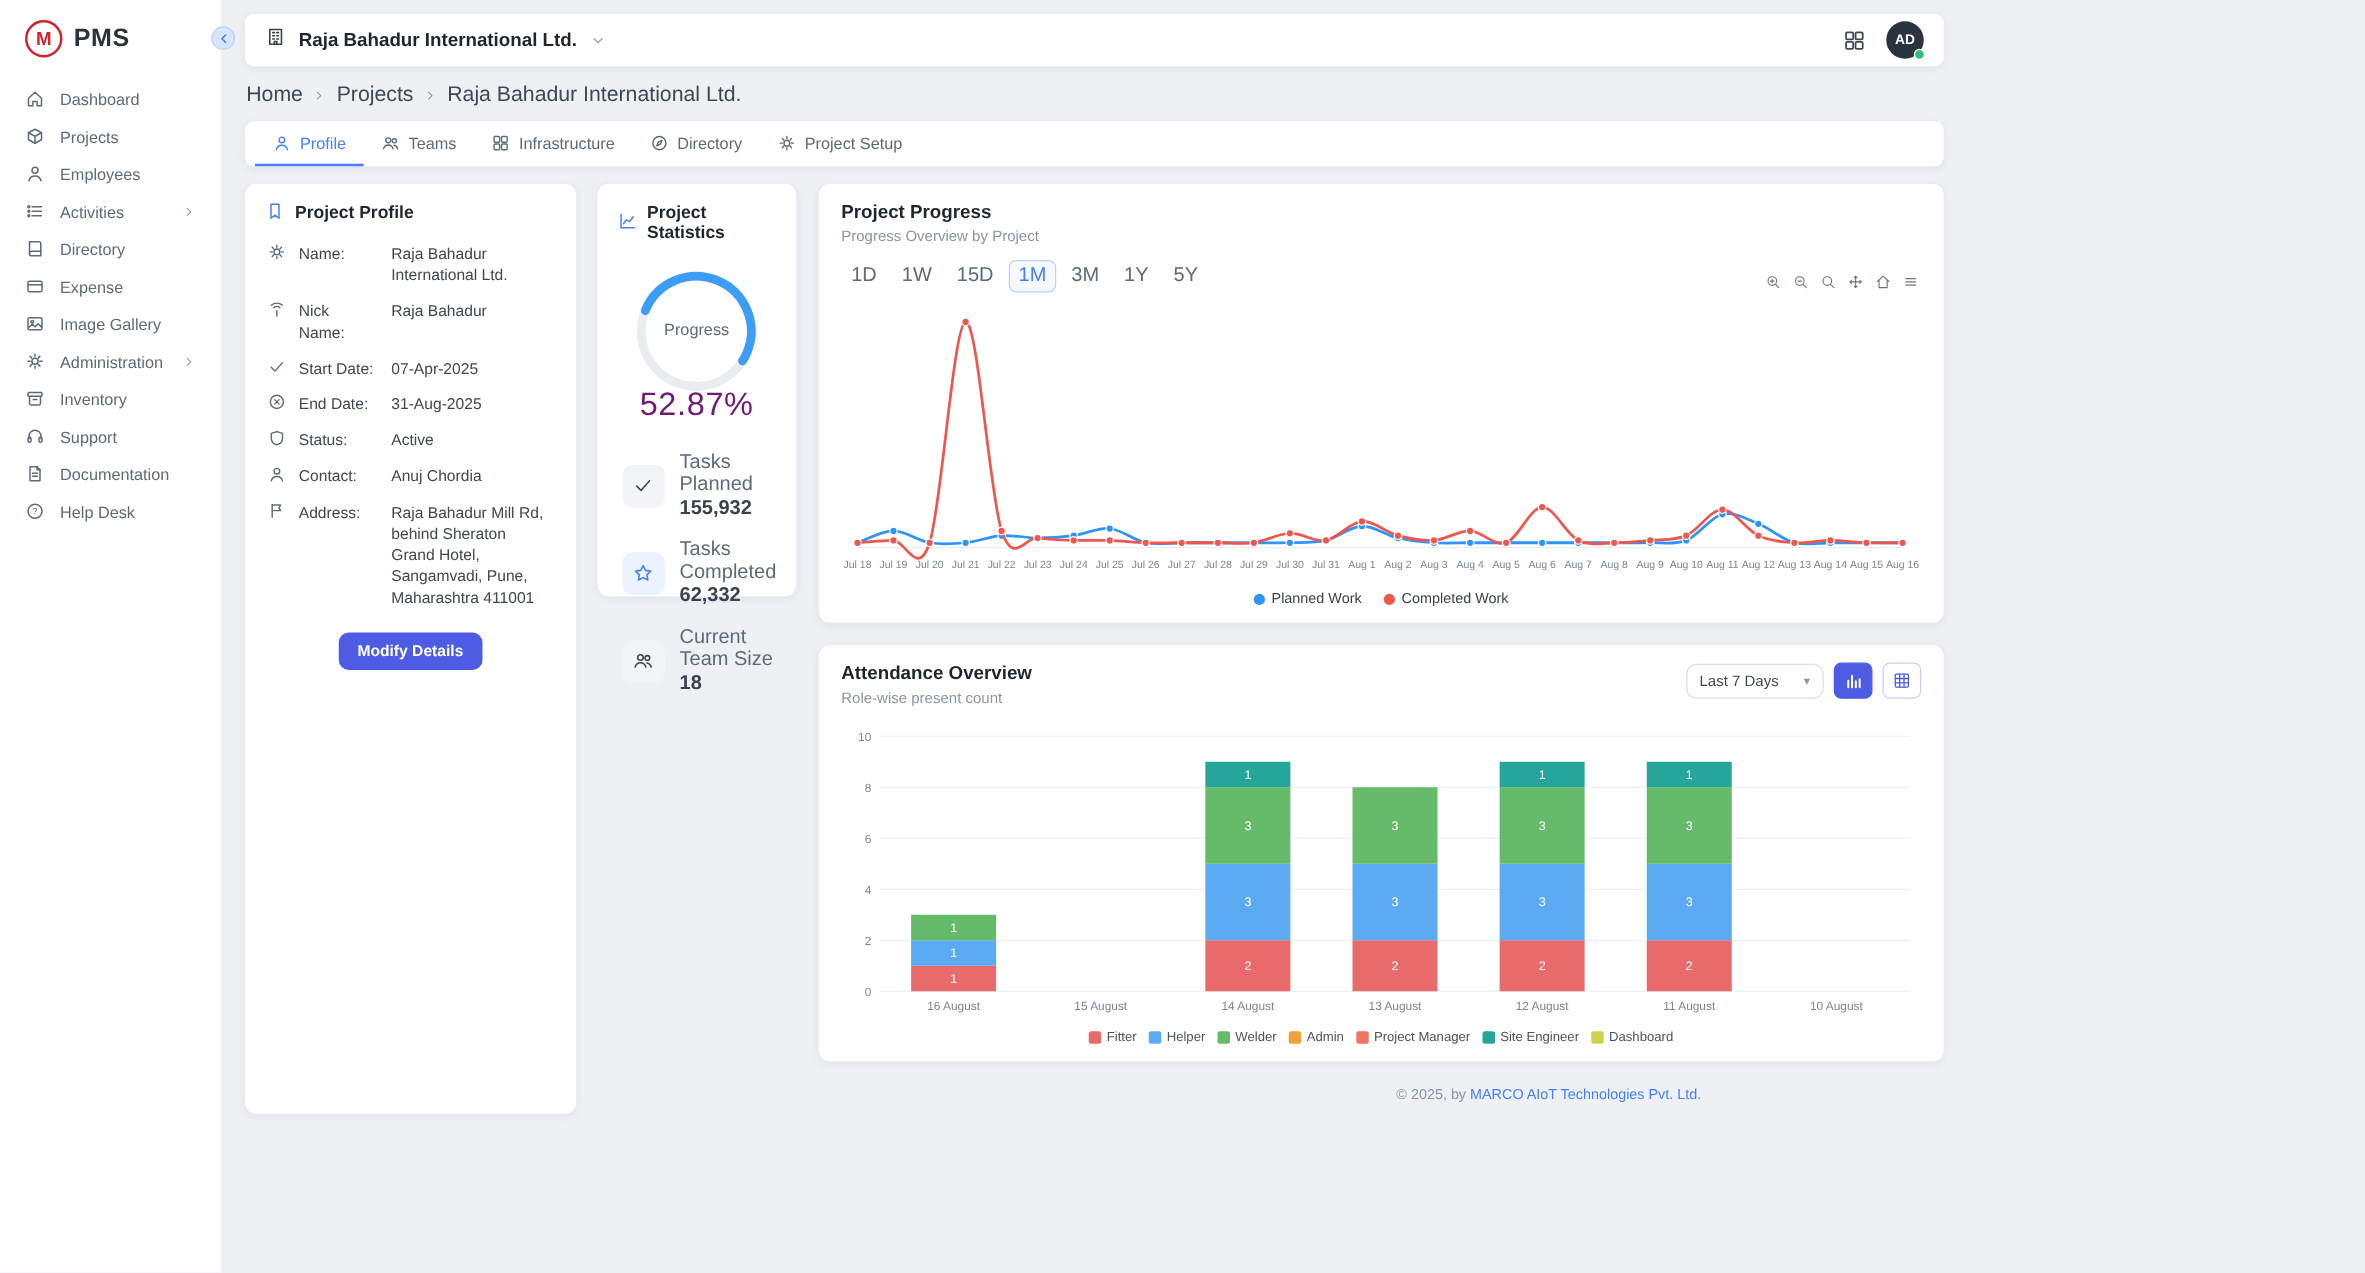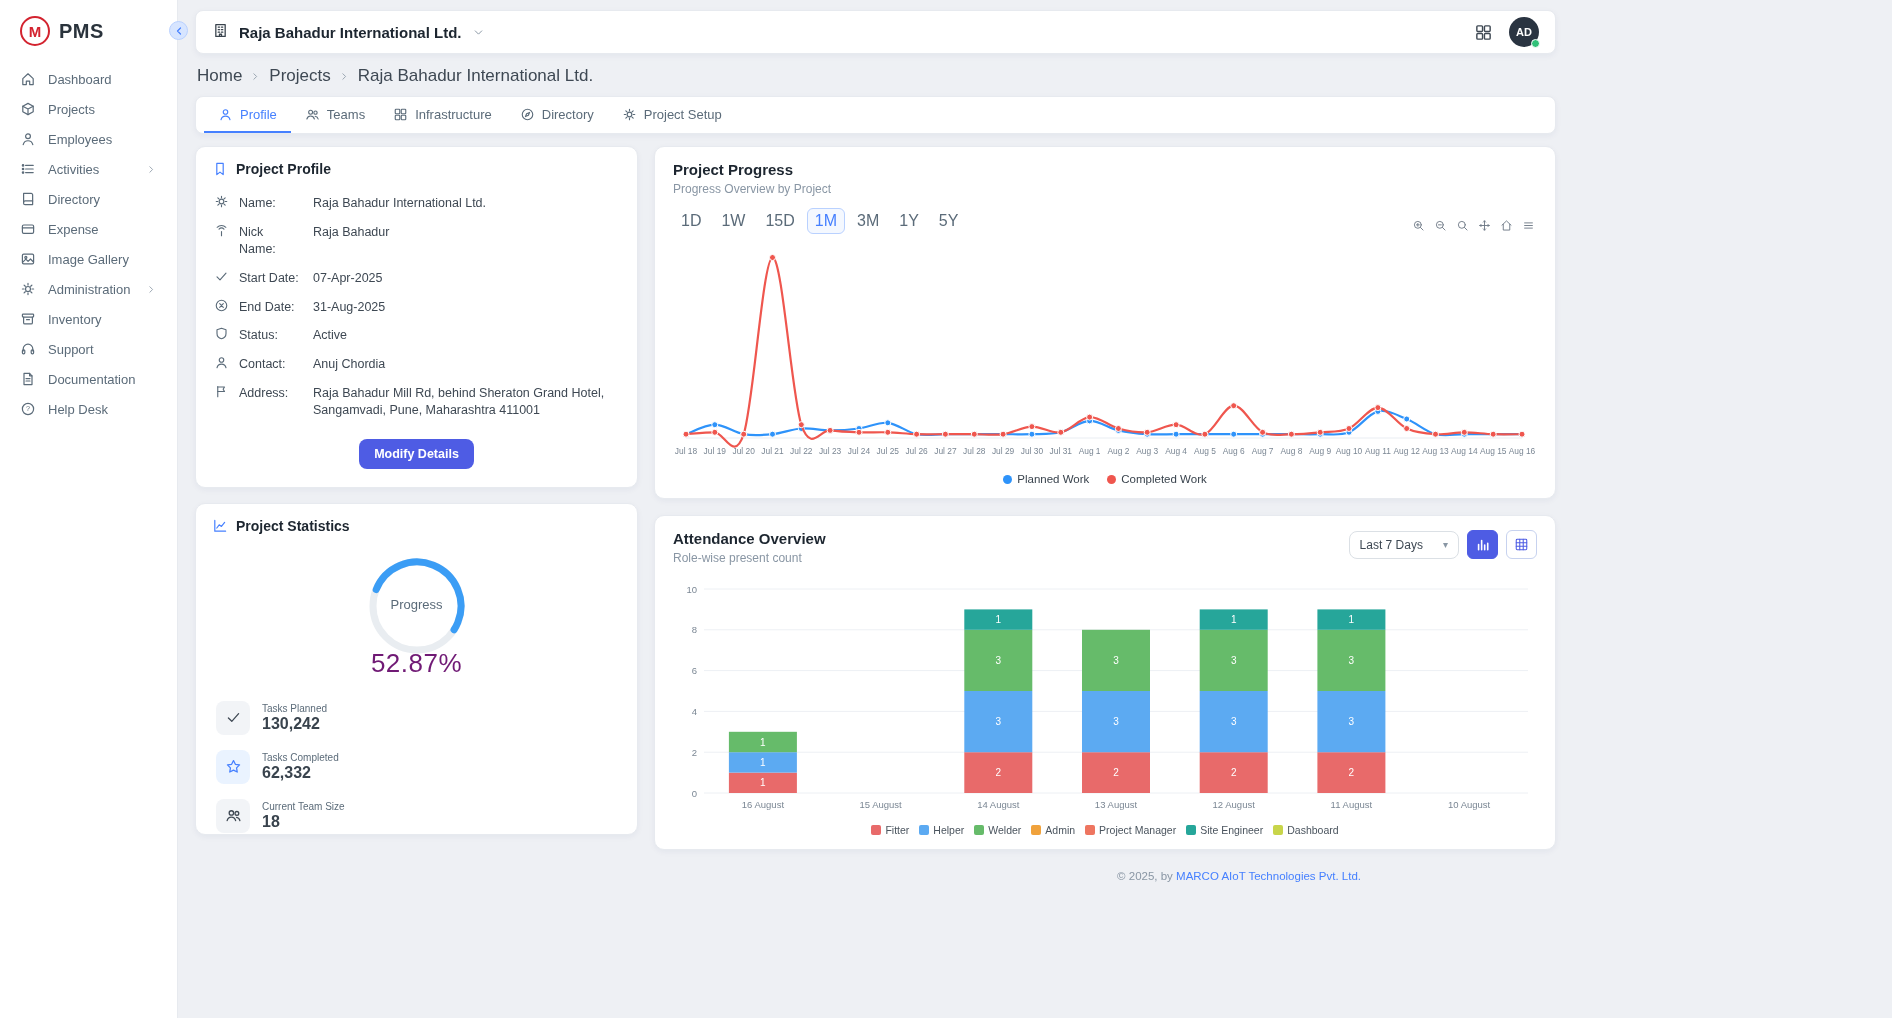--- a/index.html
+++ b/index.html
@@ -33,21 +33,21 @@
 
   .breadcrumb{display:flex;align-items:center;gap:8px;font-size:17px;color:#3e4853;margin:12px 2px 10px}
   .breadcrumb .sep{display:flex;color:#8996a4}
   .crumb{cursor:pointer}
 
   .tabbar{display:flex;align-items:stretch;height:38px;border-radius:8px;padding:0 8px;margin-bottom:12px}
   .tab{display:flex;align-items:center;gap:7px;padding:0 14px;font-size:13px;color:#5b6b79;border-bottom:2px solid transparent;cursor:pointer}
   .tab.active{color:var(--primary,#4680ff);border-bottom-color:var(--primary,#4680ff)}
 
   .content-row{display:flex;gap:16px}
-  .left-col{width:443px;display:flex;flex-direction:column;gap:15px;flex-shrink:0}
+  .left-col{width:443px;display:flex;flex-direction:row;gap:15px;flex-shrink:0}
   .right-col{flex:1;display:flex;flex-direction:column;gap:16px}
 
   .card-title{display:flex;align-items:center;gap:8px;font-size:14px;font-weight:700;color:#1d2630}
   .card-title .t-ico{color:var(--primary,#4680ff);display:flex}
 
   
   .profile-card{padding:14px 16px 16px}
   .fields{margin-top:12px}
   .field-row{display:flex;gap:10px;padding:6px 2px;font-size:12.5px;color:#3e4853;align-items:flex-start;line-height:1.35}
   .field-icon{color:#5b6b79;display:flex;margin-top:-1px}
@@ -57,21 +57,21 @@
 
   
   .stats-card{padding:14px 16px;height:332px}
   .gauge{position:relative;width:104px;margin:20px auto 0}
   .gauge .glabel{position:absolute;top:43px;left:0;right:0;text-align:center;color:#5b6b79;font-size:13px}
   .gauge-val{text-align:center;font-size:26px;color:#701a75;margin-top:-14px;letter-spacing:.5px}
   .stats-list{margin-top:22px}
   .stat{display:flex;gap:12px;align-items:center;margin-top:15px;padding-left:4px}
   .stat-ico{width:34px;height:34px;border-radius:8px;display:flex;align-items:center;justify-content:center;background:#f2f4f7;color:#3e4853;flex-shrink:0}
   .stat-ico.blue{background:#eaf3ff;color:var(--primary,#4680ff)}
-  .stat-label{font-size:10px;color:#5b6b79}
+  .stat-label{font-size:16px;color:#5b6b79}
   .stat-value{font-size:16px;font-weight:700;color:#39434d;margin-top:1px}
 
   
   .progress-card{padding:14px 18px 10px;position:relative}
   .pc-sub{font-size:12px;color:#8996a4;margin-top:4px}
   .ranges{display:flex;gap:4px;margin-top:12px}
   .range-btn{font-size:16px;color:#5b6b79;background:none;border:1px solid transparent;padding:3px 7px;border-radius:6px;cursor:pointer;font-family:Liberation Sans, sans-serif}
   .range-btn.active{color:var(--primary,#4680ff);border-color:#b9d1ff;background:#f4f8ff}
   .chart-toolbar{position:absolute;right:20px;top:72px;display:flex;gap:9px;color:#6b7683}
   .chart-toolbar span{display:flex;cursor:pointer}
@@ -444,21 +444,21 @@
             <div class="gauge-val">52.87%</div>
             <div class="stats-list" id="stats-list">
                 <div class="stat">
                   <span class="stat-ico">
                     <svg width="17" height="17" viewBox="0 0 20 20" fill="none" stroke="currentColor" stroke-width="1.5" stroke-linecap="round" stroke-linejoin="round">
                       <path d="M4 10.5l4 4 8-9"></path>
                     </svg>
                   </span>
                   <span>
                     <div class="stat-label">Tasks Planned</div>
-                    <div class="stat-value">130,242</div>
+                    <div class="stat-value">155,932</div>
                   </span>
                 </div>
                 <div class="stat">
                   <span class="stat-ico blue">
                     <svg width="17" height="17" viewBox="0 0 20 20" fill="none" stroke="currentColor" stroke-width="1.5" stroke-linecap="round" stroke-linejoin="round">
                       <path d="M10 3l2.2 4.4 4.9.7-3.5 3.5.8 4.9L10 14.2l-4.4 2.3.8-4.9L2.9 8.1l4.9-.7Z"></path>
                     </svg>
                   </span>
                   <span>
                     <div class="stat-label">Tasks Completed</div>

